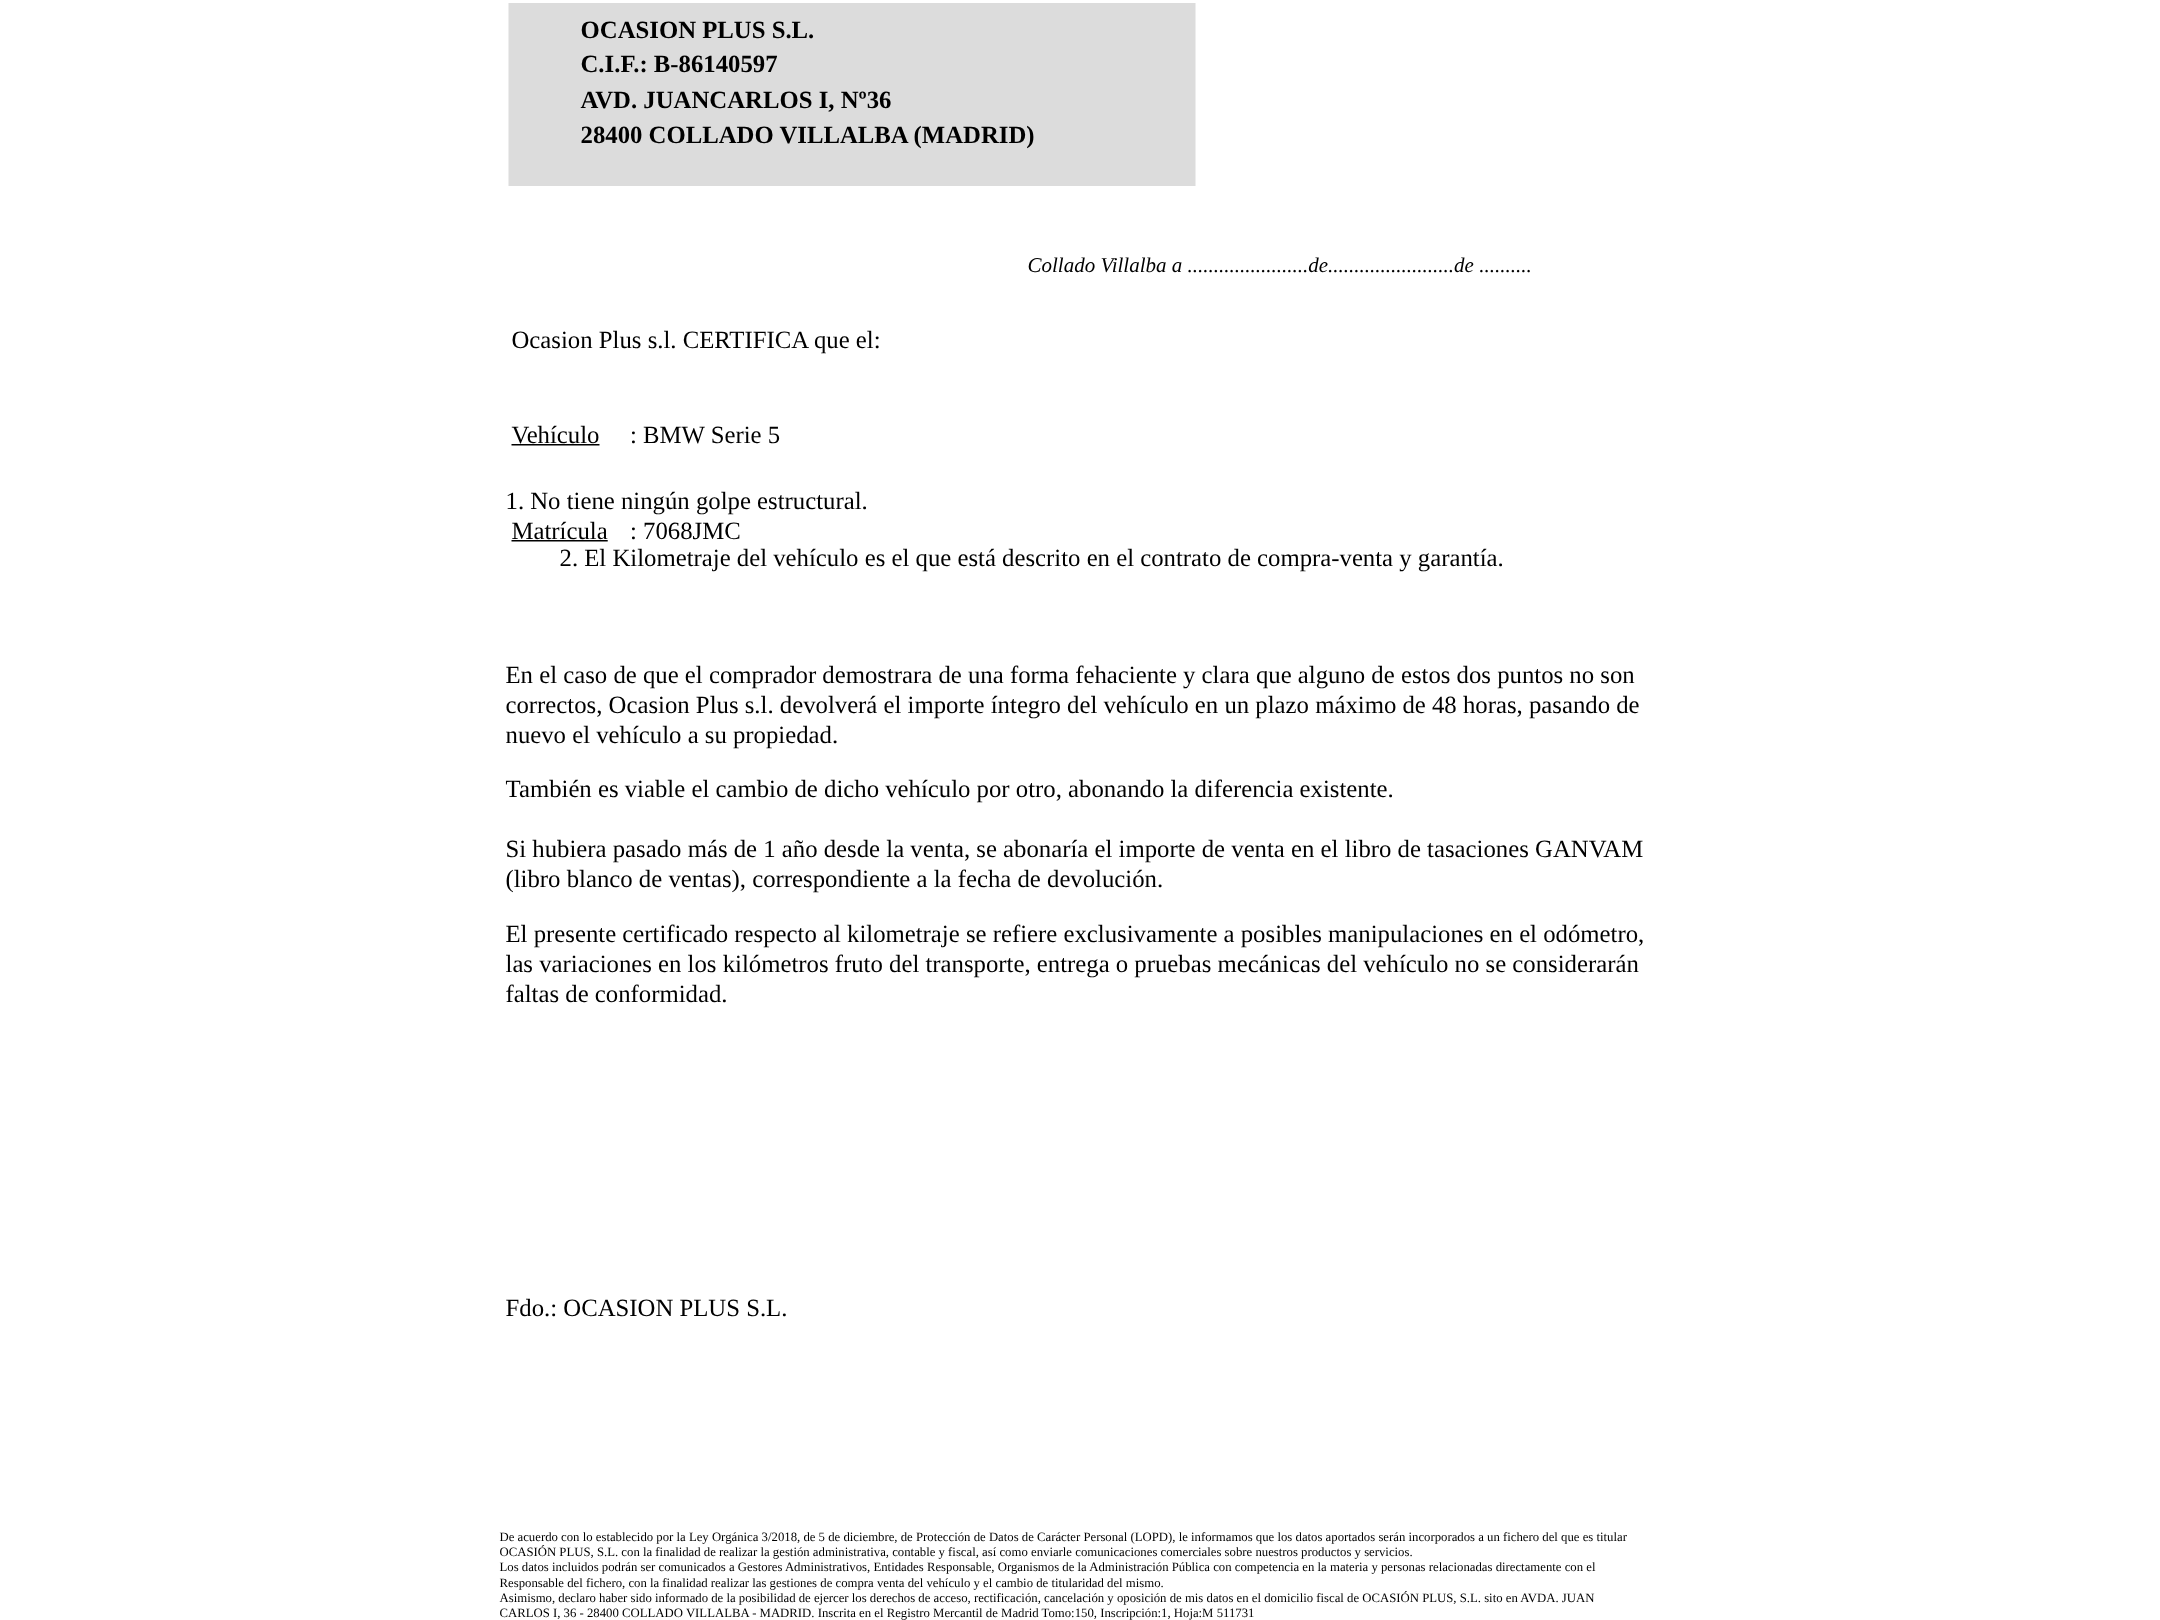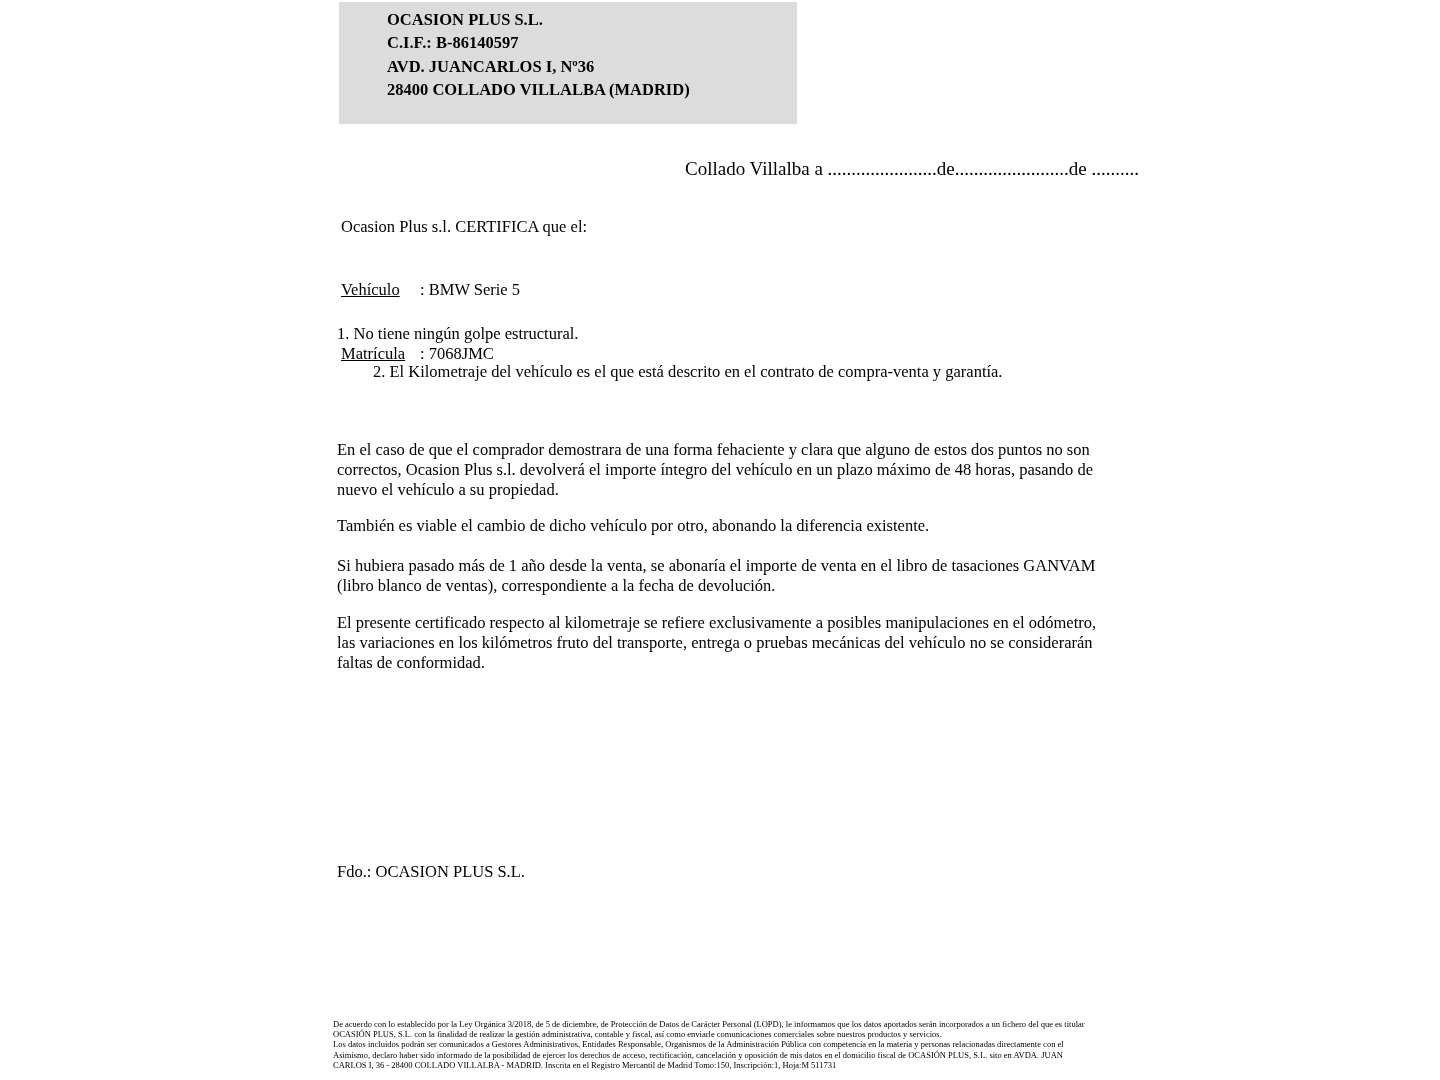--- a/index.html
+++ b/index.html
@@ -24,23 +24,24 @@
     height: 122px;
     box-sizing: border-box;
     padding: 6px 0 0 5px;
     font-weight: bold;
     font-size: 16.5px;
     line-height: 23.4px;
   }
   .date-line {
     position: absolute;
     left: 685px;
-    top: 158px;
-    font-size: 19px;
+    top: 170px;
+    font-size: 14px;
     white-space: nowrap;
+    font-style: italic;
   }
   .cert-block {
     position: absolute;
     left: 341px;
     top: 215px;
     font-size: 16.5px;
     line-height: 23.4px;
   }
   .cert-field-label {
     display: inline-block;
@@ -117,17 +118,18 @@
   <div class="para para-2">También es viable el cambio de dicho vehículo por otro, abonando la diferencia existente.</div>
   <div class="para para-3">Si hubiera pasado más de 1 año desde la venta, se abonaría el importe de venta en el libro de tasaciones GANVAM (libro blanco de ventas), correspondiente a la fecha de devolución.</div>
   <div class="para para-4">El presente certificado respecto al kilometraje se refiere exclusivamente a posibles manipulaciones en el odómetro, las variaciones en los kilómetros fruto del transporte, entrega o pruebas mecánicas del vehículo no se considerarán faltas de conformidad.</div>
 
   <div class="signature">Fdo.: OCASION PLUS S.L.</div>
 
   <div class="legal-footer">
     <div>De acuerdo con lo establecido por la Ley Orgánica 3/2018, de 5 de diciembre, de Protección de Datos de Carácter Personal (LOPD), le informamos que los datos aportados serán incorporados a un fichero del que es titular</div>
     <div>OCASIÓN PLUS, S.L. con la finalidad de realizar la gestión administrativa, contable y fiscal, así como enviarle comunicaciones comerciales sobre nuestros productos y servicios.</div>
     <div>Los datos incluidos podrán ser comunicados a Gestores Administrativos, Entidades Responsable, Organismos de la Administración Pública con competencia en la materia y personas relacionadas directamente con el</div>
+    <div>Responsable del fichero, con la finalidad realizar las gestiones de compra venta del vehículo y el cambio de titularidad del mismo.</div>
     <div>Asimismo, declaro haber sido informado de la posibilidad de ejercer los derechos de acceso, rectificación, cancelación y oposición de mis datos en el domicilio fiscal de OCASIÓN PLUS, S.L. sito en AVDA. JUAN</div>
     <div>CARLOS I, 36 - 28400 COLLADO VILLALBA - MADRID. Inscrita en el Registro Mercantil de Madrid Tomo:150, Inscripción:1, Hoja:M 511731</div>
   </div>
 
 </div>
 
 </body></html>

